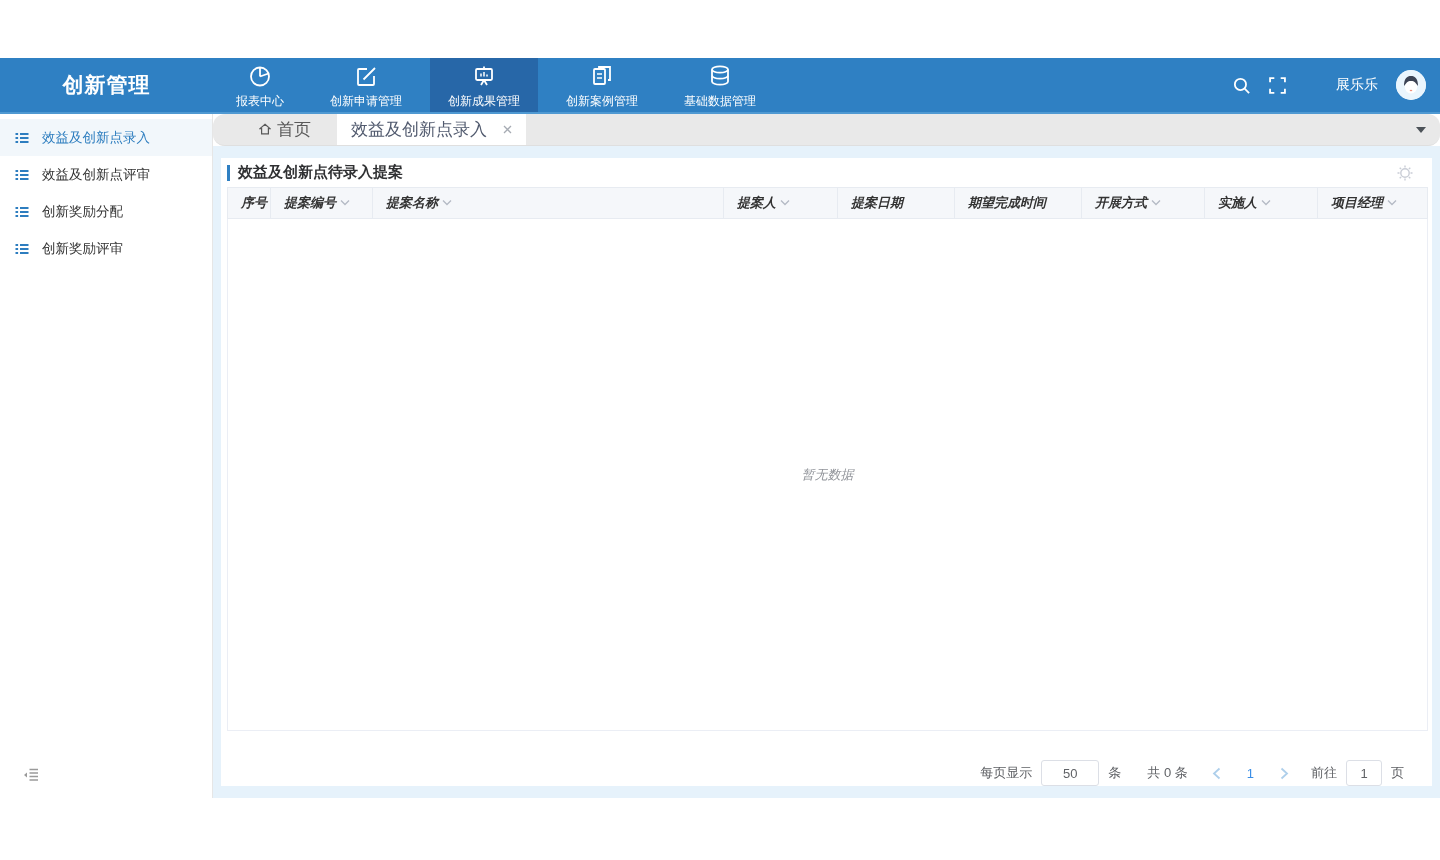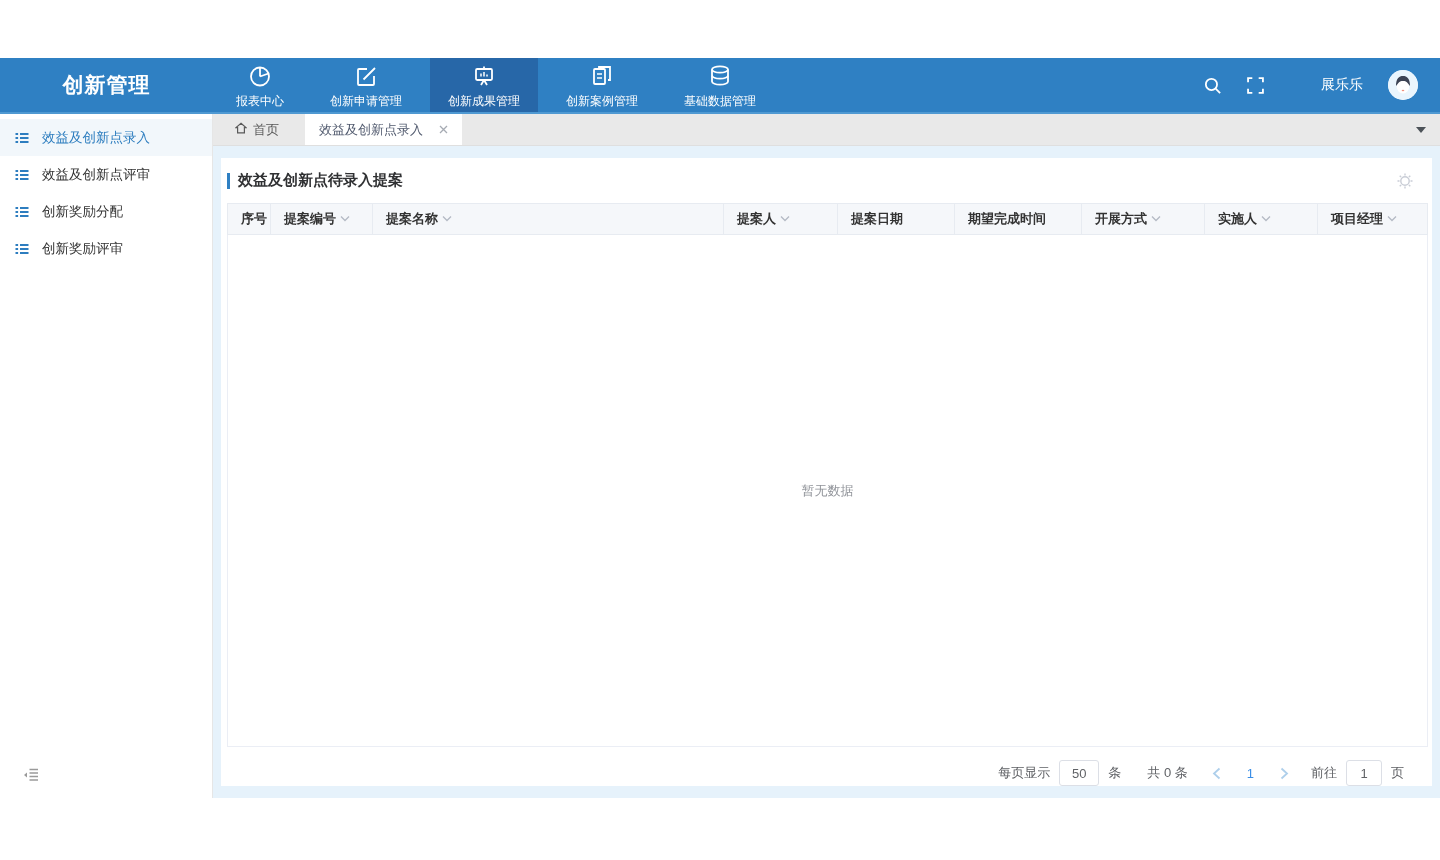--- a/index.html
+++ b/index.html
@@ -7,62 +7,62 @@
   .app { position:absolute; top:58px; left:0; width:1440px; height:742px; background:#fff; }
 
   
   .topbar { height:56px; background:#2f80c3; border-bottom:2px solid #4f99d2; display:flex; align-items:stretch; }
   .logo { width:213px; display:flex; align-items:center; justify-content:center; color:#fff; font-size:21px; font-weight:bold; letter-spacing:1px; }
   .nav { display:flex; align-items:stretch; }
   .nav-item { display:flex; flex-direction:column; align-items:center; justify-content:center; padding:0 18px; margin:0 5px; color:#fff; cursor:pointer; }
   .nav-item.active { background:#2767a8; }
   .nav-item .nicon { height:28px; display:flex; align-items:flex-end; justify-content:center; margin-bottom:3px; }
   .nav-item .nlabel { font-size:12px; line-height:18px; }
-  .topbar-right { margin-left:auto; display:flex; align-items:center; gap:25px; padding-right:22px; color:#fff; }
+  .topbar-right { margin-left:auto; display:flex; align-items:center; gap:18px; padding-right:14px; color:#fff; }
   .tb-icon { display:flex; align-items:center; cursor:pointer; }
   .user-name { font-size:14px; margin-left:32px; }
   .avatar { width:30px; height:30px; border-radius:50%; overflow:hidden; background:#eaf5fd; display:flex; align-items:center; justify-content:center; }
 
   
   .layout { display:flex; height:684px; }
   .sidebar { width:213px; background:#fff; border-right:1px solid #e6e6e6; position:relative; padding-top:5px; }
   .side-item { height:37px; display:flex; align-items:center; padding-left:14px; font-size:13.5px; color:#333; cursor:pointer; }
   .side-item .sicon { margin-right:12px; display:flex; }
   .side-item.active { background:#f2f7fb; color:#2d7dbf; }
   .collapse-btn { position:absolute; left:22px; bottom:10px; cursor:pointer; }
 
   .main { flex:1; display:flex; flex-direction:column; min-width:0; }
 
   
-  .tabbar { height:32px; background:#e9e9e9; border-bottom:1px solid #dfdfdf; display:flex; align-items:stretch; padding-left:4px; font-size:13px; color:#595959; }
+  .tabbar { height:32px; background:#e9e9e9; border-bottom:1px solid #dfdfdf; display:flex; align-items:stretch; padding-left:28px; font-size:17px; color:#595959;border-radius:12px; }
   .tab-home { display:flex; align-items:center; gap:6px; padding:0 18px; cursor:pointer; }
   .tab { display:flex; align-items:center; gap:16px; padding:0 14px; margin-left:8px; cursor:pointer; }
   .tab.active { background:#fff; color:#515a6e; }
   .tab-close { display:flex; align-items:center; cursor:pointer; }
   .tab-caret { margin-left:auto; display:flex; align-items:center; padding-right:14px; cursor:pointer; }
 
   
   .content-wrap { flex:1; background:#e6f2fb; padding:12px 8px; min-height:0; }
   .panel { background:#fff; height:100%; position:relative; display:flex; flex-direction:column; }
   .panel-title-row { height:50px; display:flex; align-items:center; padding-left:6px; }
   .accent-bar { width:3px; height:16px; background:#2f80c3; margin-right:8px; }
   .panel-title { font-size:15px; font-weight:bold; color:#303133; }
   .gear { margin-left:auto; margin-right:18px; cursor:pointer; display:flex; }
 
-  table.grid { width:calc(100% - 10px); margin:0 4px 0 6px; border-collapse:collapse; table-layout:fixed; }
+  table.grid { width:calc(100% - 10px); margin:0 4px 16px 6px; border-collapse:collapse; table-layout:fixed;font-style:italic; }
   .grid th { height:31px; background:#f5f7fa; border:1px solid #e7ebf1; border-left:none; font-size:13px; font-weight:bold; color:#333; text-align:left; padding-left:13px; white-space:nowrap; }
   .grid th:first-child { border-left:1px solid #e7ebf1; }
   .grid th .caret { display:inline-block; margin-left:4px; vertical-align:1px; cursor:pointer; }
   .grid td.empty-cell { height:512px; border:1px solid #ebeef5; border-top:none; text-align:center; vertical-align:middle; font-size:13px; color:#909399; }
 
   .c1{width:43px}.c2{width:102px}.c4{width:114px}.c5{width:117px}.c6{width:127px}.c7{width:123px}.c8{width:113px}.c9{width:110px}
 
   
   .pagination { margin-top:13px; display:flex; align-items:center; justify-content:flex-end; padding-right:28px; font-size:13px; color:#606266; gap:4px; }
-  .pg-input { width:40px; height:26px; border:1px solid #dcdfe6; border-radius:3px; text-align:center; font-size:13px; color:#606266; margin:0 5px; font-family:"Liberation Sans",sans-serif; outline:none; background:#fff; }
+  .pg-input { width:58px; height:26px; border:1px solid #dcdfe6; border-radius:3px; text-align:center; font-size:13px; color:#606266; margin:0 5px; font-family:"Liberation Sans",sans-serif; outline:none; background:#fff; }
   .pg-total { margin-left:22px; }
   .pg-arrow { margin-left:20px; display:flex; align-items:center; cursor:pointer; }
   .pg-arrow.right { margin-left:0; }
   .pg-page { color:#3a8ee6; margin:0 22px; cursor:pointer; }
   .pg-goto { margin-left:18px; }
   .pg-goto-input { width:36px; }
 </style>
 </head>
 <body>
 

